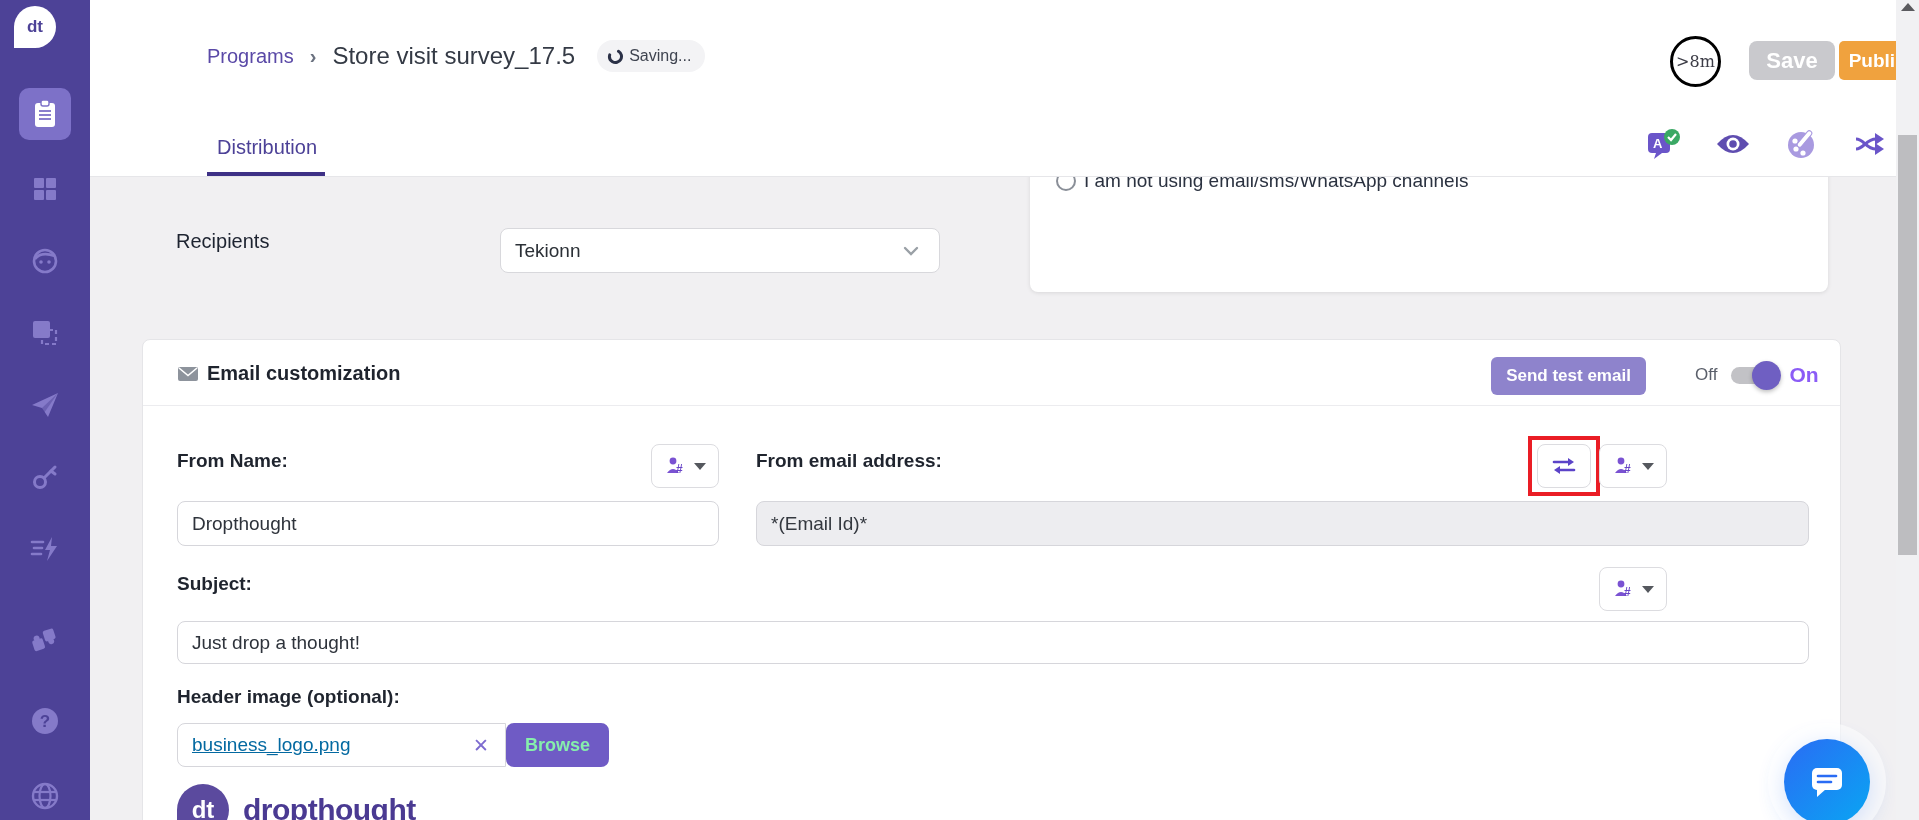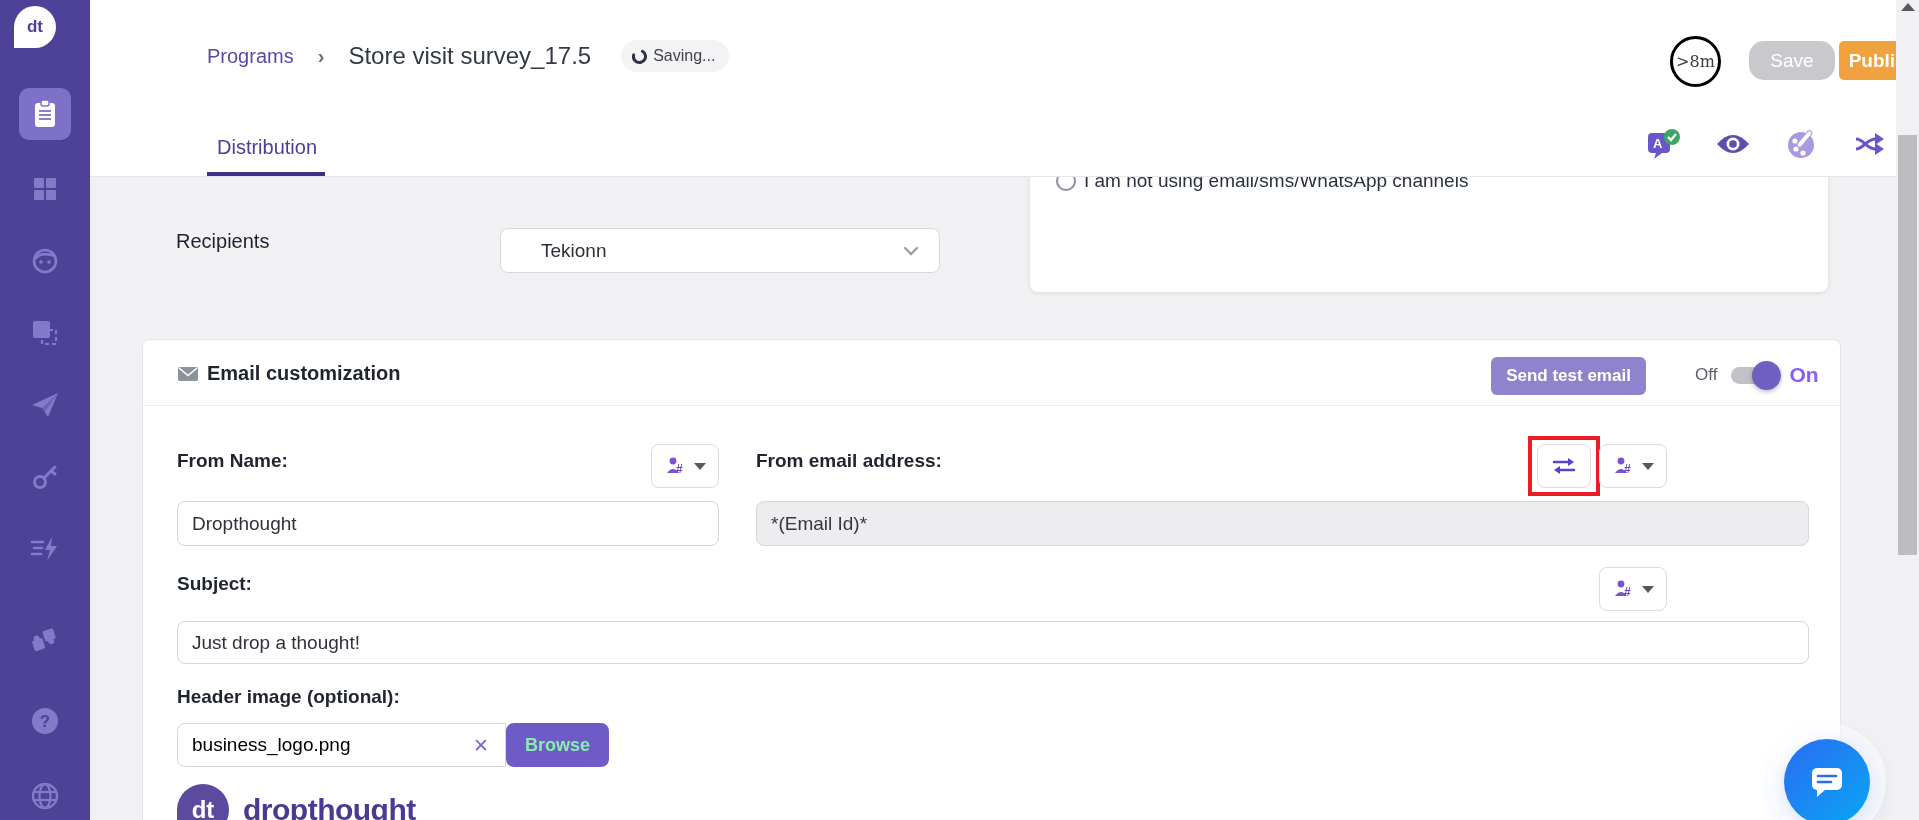--- a/index.html
+++ b/index.html
@@ -8,21 +8,21 @@
   .screen { position:relative; width:1919px; height:820px; background:#fff; overflow:hidden; }
   .abs { position:absolute; }
 
   
   .content-bg { left:90px; top:177px; width:1806px; height:643px; background:#f1f0f2; }
 
   
   .recipients-label { left:176px; top:230px; font-size:20px; font-weight:500; color:#1d2330; }
   .recipients-select { left:500px; top:228px; width:440px; height:45px; background:#fff;
         border:1px solid #d8d8dc; border-radius:8px; display:flex; align-items:center;
-        padding:0 20px 0 40px; cursor:pointer; }
+        padding:0 20px 0 14px; cursor:pointer; }
   .recipients-select .val { flex:1; font-size:19px; color:#2b3036; }
 
   
   .radio-card { left:1030px; top:156px; width:798px; height:136px; background:#fff;
         border-radius:8px; box-shadow:0 1px 4px rgba(0,0,0,.10); }
   .radio-row { position:absolute; left:26px; top:14px; display:flex; align-items:center; gap:8px; }
   .radio-circle { width:20px; height:20px; border:2px solid #8a8f98; border-radius:50%; background:#fff; }
   .radio-text { font-size:19px; color:#2b3240; }
 
   
@@ -52,46 +52,46 @@
         border-top:7px solid #55585e; }
 
   .swap-btn { position:absolute; left:1394px; top:104px; width:54px; height:44px; background:#fff;
         border:1px solid #dcdce0; border-radius:8px; display:flex; align-items:center; justify-content:center; cursor:pointer; }
   .red-highlight { position:absolute; left:1385px; top:96px; width:72px; height:60px;
         border:4px solid #ea1d25; pointer-events:none; }
 
   .file-box { position:absolute; left:34px; top:383px; width:329px; height:44px; background:#fff;
         border:1px solid #d6d6db; border-radius:8px 0 0 8px; display:flex; align-items:center;
         padding:0 12px 0 14px; }
-  .file-name { flex:1; font-size:19px; color:#000000; }
+  .file-name { flex:1; font-size:19px; color:#0369a1;text-decoration:underline; }
   .file-clear { font-size:19px; color:#7d6bd0; cursor:pointer; padding:0 4px; }
   .browse-btn { position:absolute; left:363px; top:383px; width:103px; height:44px; background:#6f5bc5;
         border:none; border-radius:8px; color:#86efac; font-size:18px; font-weight:700;
         font-family:inherit; cursor:pointer; }
 
   .logo-preview { position:absolute; left:34px; top:444px; display:flex; align-items:center; gap:14px; }
   .logo-mark { width:52px; height:52px; background:#5b4a9e; border-radius:50% 50% 50% 14%;
         display:flex; align-items:center; justify-content:center; color:#fff; font-weight:700; font-size:24px; }
   .logo-word { font-size:30px; font-weight:700; color:#4a3a92; letter-spacing:-0.5px; }
 
   
   .header { left:90px; top:0; width:1806px; height:177px; background:#fff; }
   .header-divider { position:absolute; left:0; bottom:0; width:100%; height:1px; background:#e6e6e9; }
-  .breadcrumb { position:absolute; left:117px; top:40px; display:flex; align-items:center; gap:24px; }
+  .breadcrumb { position:absolute; left:117px; top:40px; display:flex; align-items:center; gap:16px; }
   .bc-root { font-size:20px; color:#5a49a7; cursor:pointer; }
   .bc-sep { font-size:20px; color:#6b7280; font-weight:700; }
   .bc-title { font-size:24px; color:#343a45; }
   .saving-pill { display:flex; align-items:center; gap:5px; background:#f3f3f5; border-radius:18px;
         padding:7px 14px 7px 10px; margin-left:6px; }
   .saving-text { font-size:16px; color:#3f4450; }
   .session-circle { left:1580px; top:36px; width:51px; height:51px; border:3px solid #000000;
         border-radius:50%; background:#fff; display:flex; align-items:center; justify-content:center;
         font-family:"DejaVu Serif", serif; font-size:16px; color:#3c3c46; }
   .save-btn { left:1659px; top:41px; width:86px; height:39px; background:#c9c9cd; border:none;
-        border-radius:15px; color:#fff; font-size:19px; font-weight:400; font-family:inherit; cursor:pointer; }
+        border-radius:8px; color:#fff; font-size:22px; font-weight:700; font-family:inherit; cursor:pointer; }
   .publish-btn { left:1749px; top:41px; width:88px; height:39px; background:#f0a23e; border:none;
         border-radius:5px; color:#fff; font-size:19px; font-weight:700; font-family:inherit; cursor:pointer; }
   .tab-distribution { left:127px; top:136px; font-size:20px; font-weight:500; color:#4c4197; cursor:pointer; }
   .tab-underline { left:117px; top:172px; width:118px; height:4px; background:#3e3186; }
   .toolbar { left:1556px; top:126px; display:flex; align-items:center; gap:33px; }
   .tb-icon { width:36px; height:36px; display:flex; align-items:center; justify-content:center; cursor:pointer; }
 
   
   .sidebar { left:0; top:0; width:90px; height:820px; background:#4d4297; }
   .dt-logo { position:absolute; left:14px; top:6px; width:42px; height:42px; background:#fff;

